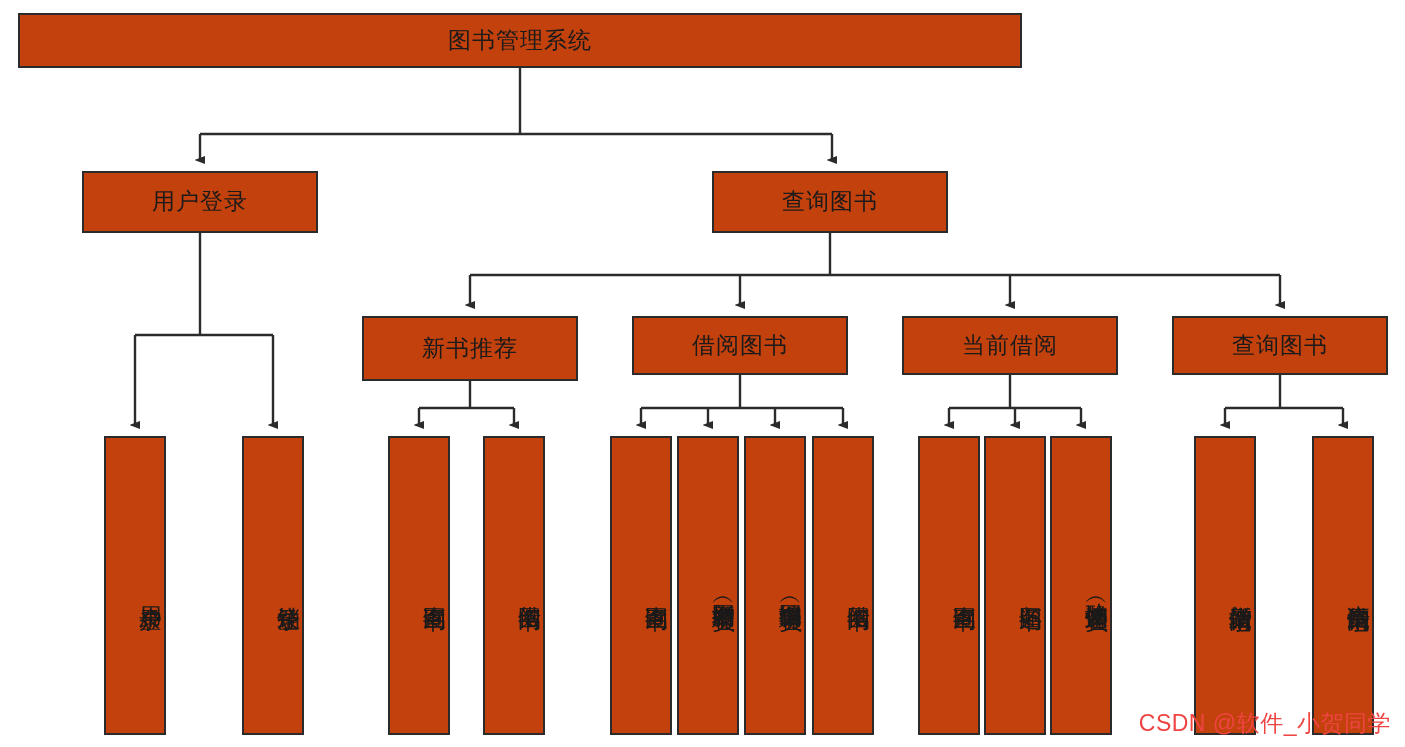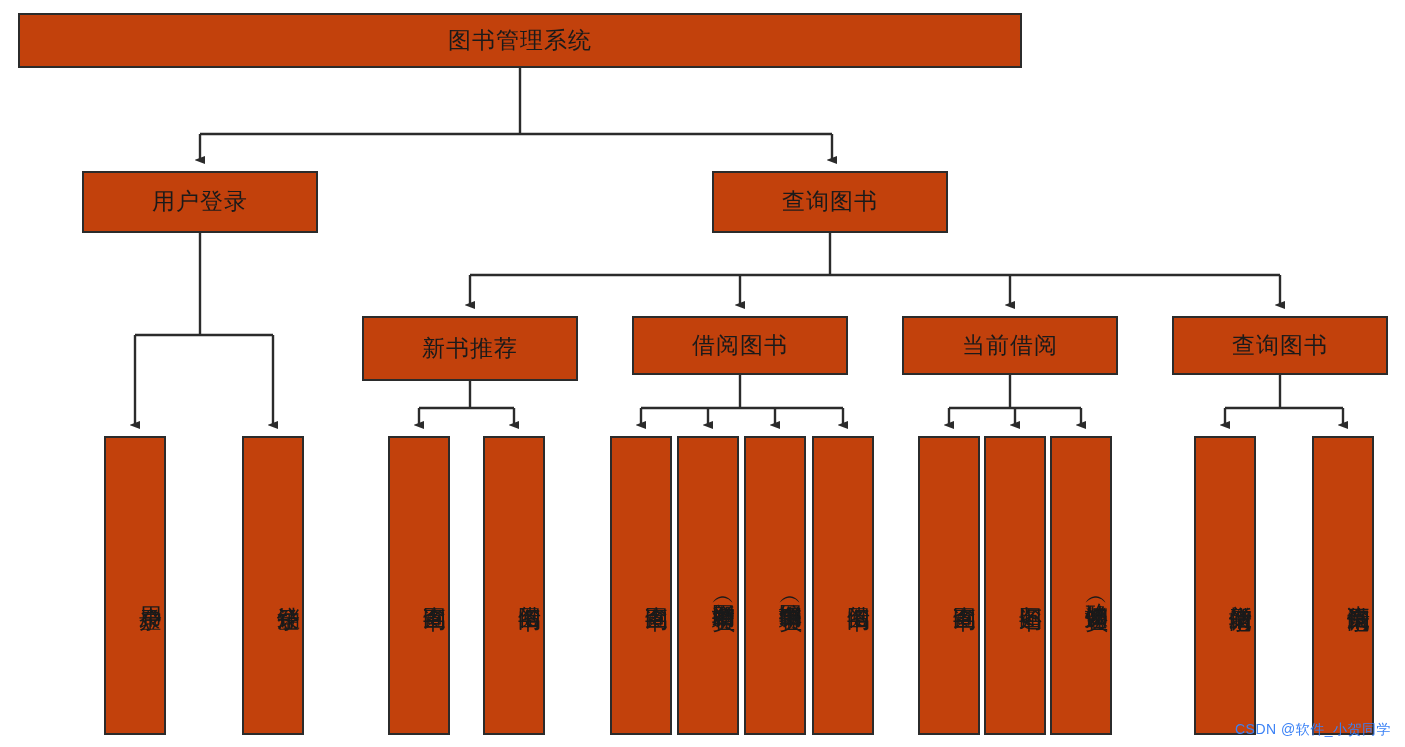--- a/index.html
+++ b/index.html
@@ -60,22 +60,22 @@
     stroke-width: 2.4;
     fill: none;
   }
   .arrow-head {
     fill: #2b2b2b;
   }
   .watermark {
     position: absolute;
     right: 14px;
     bottom: 8px;
-    font-size: 14px;
-    color: #3b82f6;
+    font-size: 23px;
+    color: #ef4444;
     white-space: nowrap;
     letter-spacing: 0.5px;
   }
 </style>
 </head>
 <body>
 
 <div id="canvas">
 
   <svg class="links" viewBox="0 0 1405 747" xmlns="http://www.w3.org/2000/svg">

